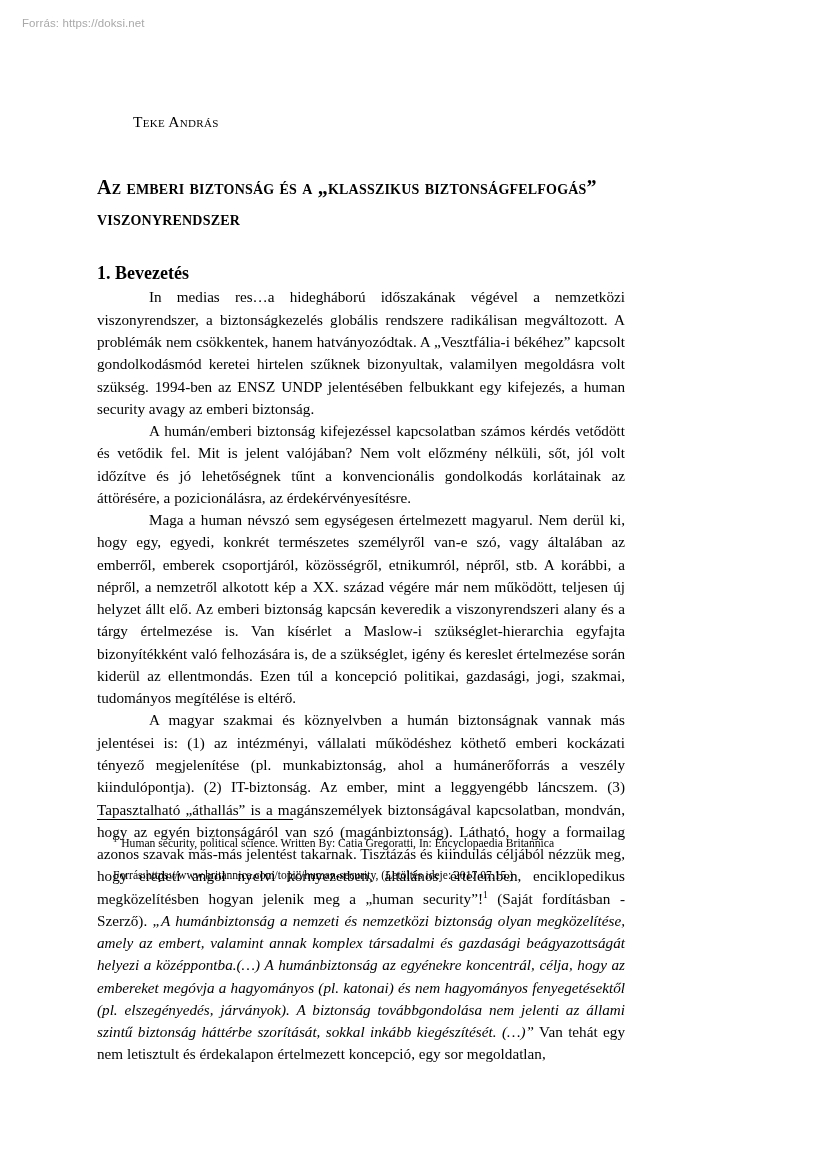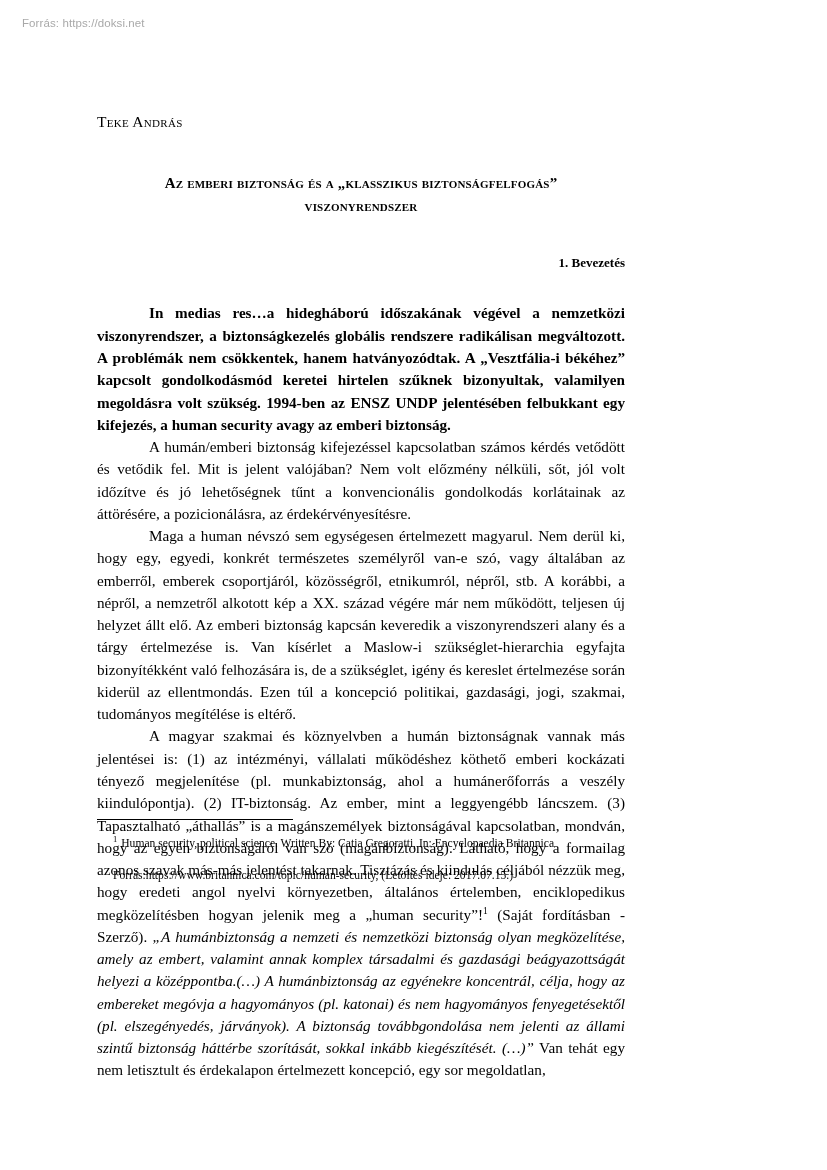--- a/index.html
+++ b/index.html
@@ -33,46 +33,45 @@
     left: 97px;
     top: 0;
     width: 528px;
   }
   .author {
     margin-top: 113px;
     font-size: 15.5px;
     font-variant: small-caps;
     letter-spacing: 0.3px;
     line-height: 1.1;
+    margin-left: 36px;
   }
   .doc-title {
     margin-top: 42px;
-    font-size: 15px;
+    font-size: 20px;
     font-weight: bold;
     font-variant: small-caps;
-    text-align: center;
     line-height: 1.55;
     letter-spacing: 0.2px;
   }
   .section-heading {
-    margin-top: 36px;
-    font-size: 13px;
+    margin-top: 28px;
+    font-size: 18px;
     font-weight: bold;
     line-height: 1.3;
-    text-align: right;
   }
   p.body-par {
     margin: 0;
     font-size: 15.2px;
     line-height: 1.465;
     text-align: justify;
     text-indent: 52px;
     hyphens: none;
   }
-  p.first-par { margin-top: 31px; font-weight: bold; }
+  p.first-par { margin-top: 1px; }
   .quote-it { font-style: italic; margin-top: 16px; }
   .term-it { }
   sup.fn-ref {
     font-size: 9.5px;
     vertical-align: super;
     line-height: 0;
   }
   .footnote-area {
     position: absolute;
     left: 97px;

